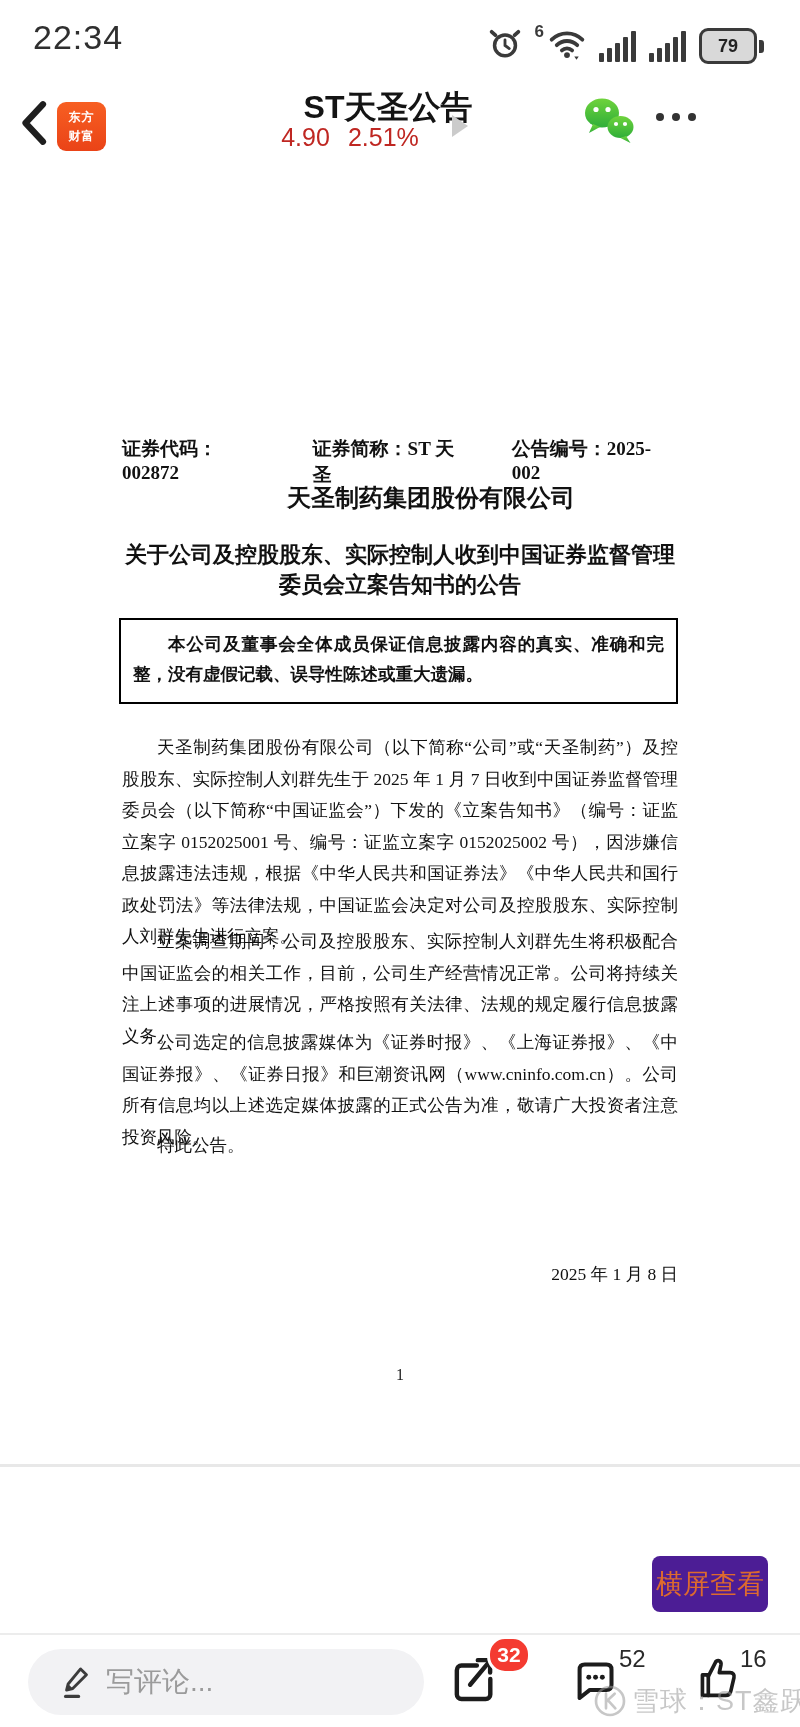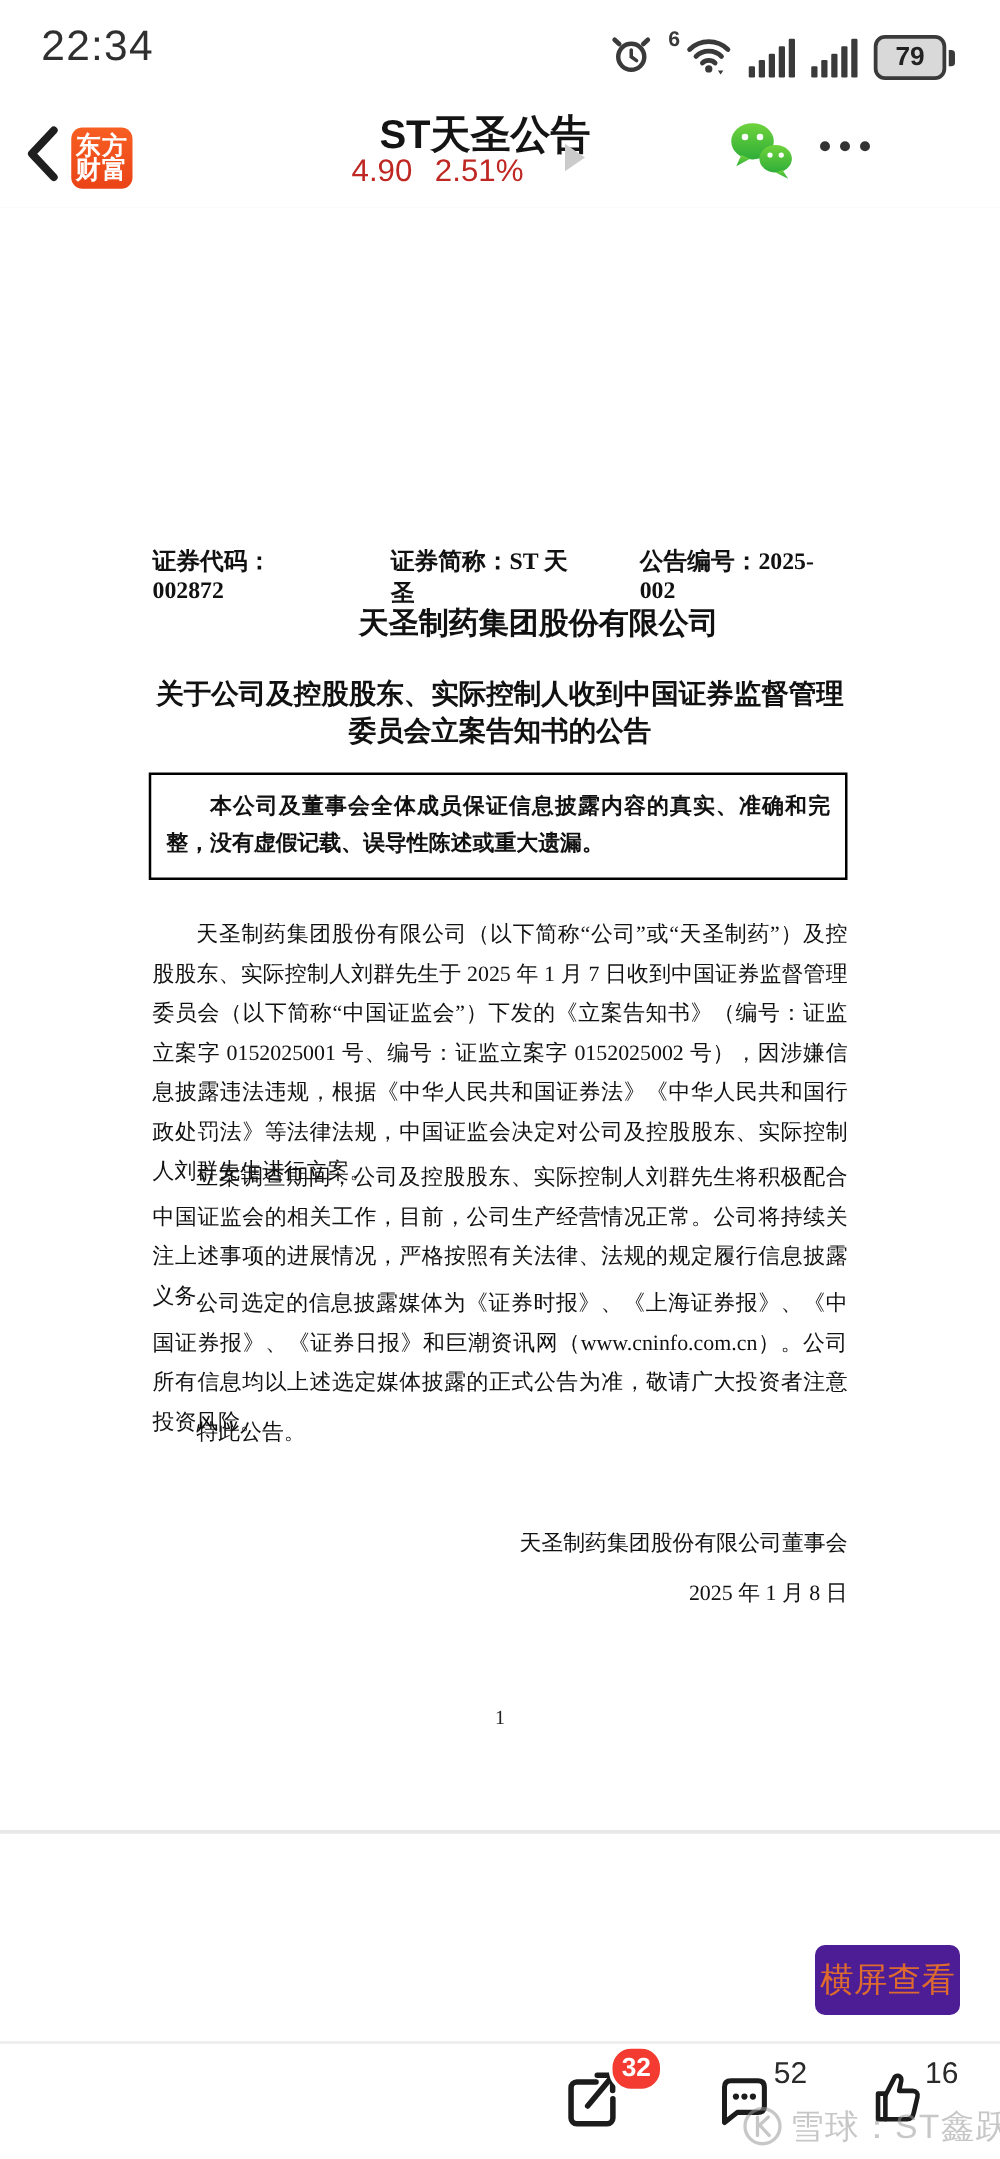--- a/index.html
+++ b/index.html
@@ -8,30 +8,30 @@
   .abs{position:absolute;}
 
   
   .time{left:33px;top:18px;font-size:34px;font-weight:500;color:#2f2f2f;letter-spacing:1px;}
   .statusicons{right:36px;top:26px;display:flex;align-items:center;gap:13px;height:40px;}
   .netlabel{font-size:17px;font-weight:700;color:#3a3a3a;align-self:flex-start;margin-right:-9px;margin-top:-4px;}
   .bars{display:flex;align-items:flex-end;gap:3px;height:32px;}
   .bars i{display:block;width:5px;background:#3a3a3a;border-radius:1px;}
   .battery{display:flex;align-items:center;}
   .batt-body{width:52px;height:30px;border:3px solid #3a3a3a;border-radius:9px;background:#d9d9d9;
-             display:flex;align-items:center;justify-content:center;font-size:21px;font-weight:700;color:#222;}
+             display:flex;align-items:center;justify-content:center;font-size:18px;font-weight:700;color:#222;}
   .batt-tip{width:5px;height:13px;background:#3a3a3a;border-radius:0 3px 3px 0;margin-left:2px;}
 
   
   .navbar{left:0;top:85px;width:800px;height:81px;background:#fff;border-bottom:1px solid #f0f0f0;}
   .back{left:18px;top:13px;width:30px;height:50px;cursor:pointer;}
   .applogo{left:57px;top:17px;width:49px;height:49px;border-radius:9px;
            background:linear-gradient(180deg,#f75f22,#ea4317);color:#fff;
            display:flex;flex-direction:column;align-items:center;justify-content:center;
-           font-size:20px;font-weight:700;line-height:19px;letter-spacing:1px;}
+           font-size:12px;font-weight:700;line-height:19px;letter-spacing:1px;}
   .titlewrap{left:0;top:1px;width:700px;text-align:center;margin-left:38px;}
   .navtitle{font-size:32px;font-weight:600;color:#141414;}
   .pricebar{left:0;top:38px;width:700px;text-align:center;font-size:25px;font-weight:500;}
   .pricebar span{margin:0 9px;}
   .playarrow{left:452px;top:30px;width:0;height:0;border-left:16px solid #cbcbcb;
              border-top:11px solid transparent;border-bottom:11px solid transparent;}
   .wechat{left:582px;top:11px;width:54px;height:50px;cursor:pointer;}
   .more{left:656px;top:28px;display:flex;gap:8px;cursor:pointer;}
   .more i{width:8px;height:8px;border-radius:50%;background:#333;display:block;}
 
@@ -173,29 +173,38 @@
       <span>公告编号：2025-002</span>
     </div>
     <div class="abs company">天圣制药集团股份有限公司</div>
     <div class="abs dtitle t2">关于公司及控股股东、实际控制人收到中国证券监督管理</div>
     <div class="abs dtitle t3">委员会立案告知书的公告</div>
     <div class="abs noticebox">本公司及董事会全体成员保证信息披露内容的真实、准确和完整，没有虚假记载、误导性陈述或重大遗漏。</div>
     <div class="abs para p1">天圣制药集团股份有限公司（以下简称“公司”或“天圣制药”）及控股股东、实际控制人刘群先生于 2025 年 1 月 7 日收到中国证券监督管理委员会（以下简称“中国证监会”）下发的《立案告知书》（编号：证监立案字 0152025001 号、编号：证监立案字 0152025002 号），因涉嫌信息披露违法违规，根据《中华人民共和国证券法》《中华人民共和国行政处罚法》等法律法规，中国证监会决定对公司及控股股东、实际控制人刘群先生进行立案。</div>
     <div class="abs para p2">立案调查期间，公司及控股股东、实际控制人刘群先生将积极配合中国证监会的相关工作，目前，公司生产经营情况正常。公司将持续关注上述事项的进展情况，严格按照有关法律、法规的规定履行信息披露义务。</div>
     <div class="abs para p3">公司选定的信息披露媒体为《证券时报》、《上海证券报》、《中国证券报》、《证券日报》和巨潮资讯网（www.cninfo.com.cn）。公司所有信息均以上述选定媒体披露的正式公告为准，敬请广大投资者注意投资风险。</div>
     <div class="abs closing">特此公告。</div>
-    <div class="abs signature">天圣制药集团股份有限公司董事会</div>
     <div class="abs docdate">2025 年 1 月 8 日</div>
     <div class="abs pagenum">1</div>
   </div>
   <div class="abs docdivider"></div>
 
   <div class="abs landscape">横屏查看</div>
 
   <div class="abs bottombar">
+    <div class="abs commentpill">
+      <span class="pencil">
+        <svg width="32" height="34" viewBox="0 0 24 26">
+          <path d="M15.5 3 L20 7.5 L9.5 18 L4.8 19.2 L6 14.5 Z" fill="none" stroke="#3c3c3c" stroke-width="2.2" stroke-linejoin="round"></path>
+          <path d="M6 14.5 L4.8 19.2 L9.5 18 Z" fill="#3c3c3c"></path>
+          <line x1="4" y1="24" x2="14" y2="24" stroke="#3c3c3c" stroke-width="2.4" stroke-linecap="round"></line>
+        </svg>
+      </span>
+      <span class="placeholder">写评论...</span>
+    </div>
     <div class="abs actionicon shareicon">
       <svg width="50" height="54" viewBox="0 0 26 28">
         <path d="M15 7 H7 a2.4 2.4 0 0 0 -2.4 2.4 V22 a2.4 2.4 0 0 0 2.4 2.4 h12.6 a2.4 2.4 0 0 0 2.4 -2.4 V14" fill="none" stroke="#1c1c1c" stroke-width="2.3" stroke-linecap="round"></path>
         <line x1="11.5" y1="17" x2="21.5" y2="5" stroke="#1c1c1c" stroke-width="2.3" stroke-linecap="round"></line>
         <polyline points="15.5,4.2 21.9,4.2 21.9,10.6" fill="none" stroke="#1c1c1c" stroke-width="2.3" stroke-linecap="round" stroke-linejoin="round"></polyline>
       </svg>
     </div>
     <div class="abs bubbleicon">
       <svg width="44" height="44" viewBox="0 0 24 24">
         <path d="M7 3.6 H18.2 Q21 3.6 21 6.4 V14.6 Q21 17.4 18.2 17.4 H9.2 L3.6 21.8 V6.4 Q3.6 3.6 6.4 3.6 Z" fill="none" stroke="#1c1c1c" stroke-width="2.2" stroke-linejoin="round"></path>

